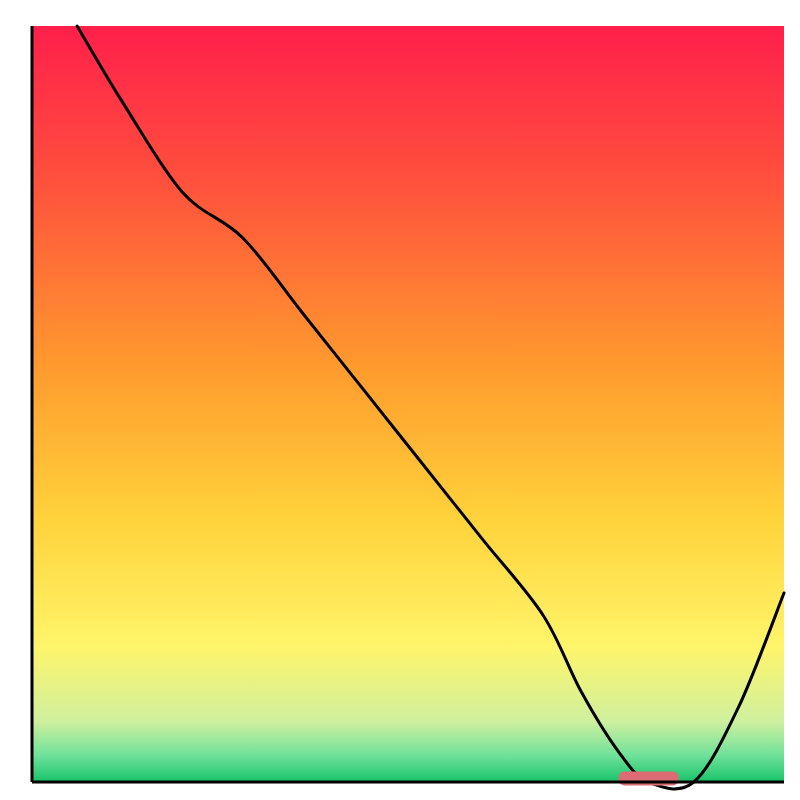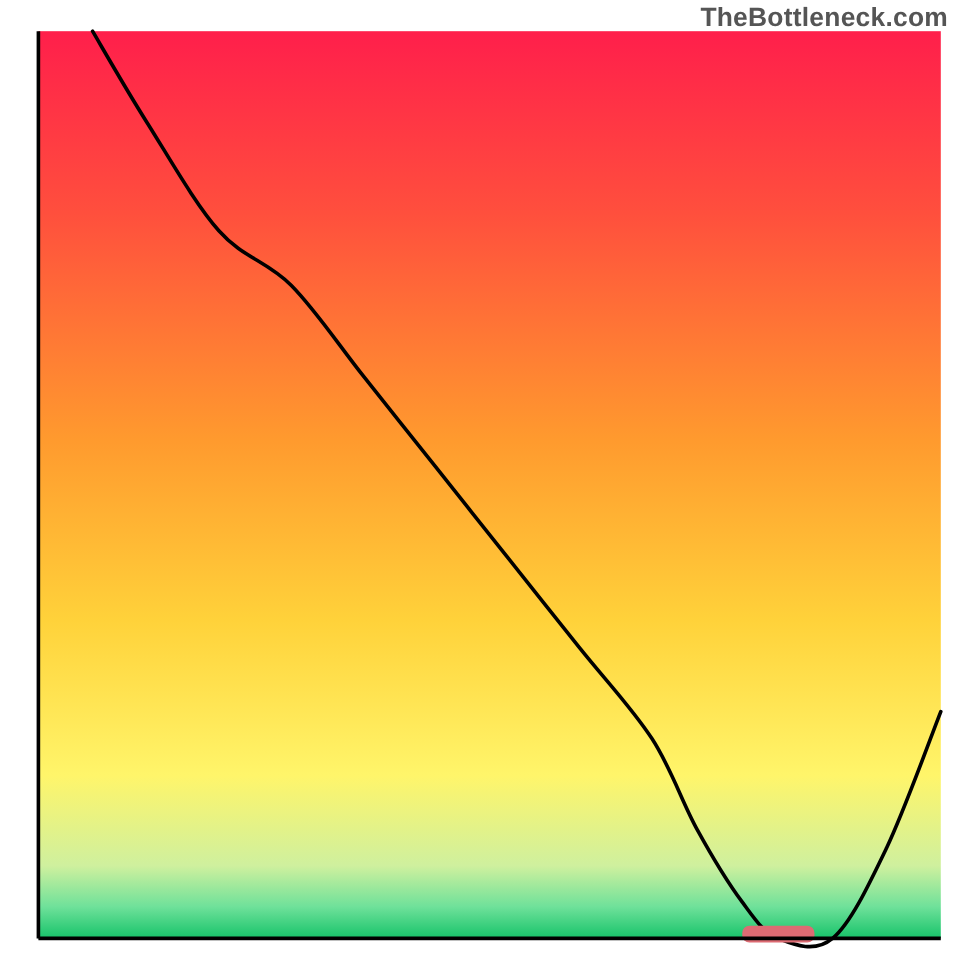--- a/index.html
+++ b/index.html
@@ -26,21 +26,20 @@
     letter-spacing: 0.2px;
   }
   svg {
     display: block;
   }
 </style>
 </head>
 <body>
 
 <div class="stage">
-  <div class="watermark">TheBottleneck.com</div>
 
   <svg id="chart-svg" width="800" height="800" viewBox="0 0 800 800">
     <defs>
       <linearGradient id="bg-grad" x1="0" y1="0" x2="0" y2="1">
           <stop offset="0.00%" stop-color="#ff1f4b"></stop>
           <stop offset="20.00%" stop-color="#ff4f3d"></stop>
           <stop offset="45.00%" stop-color="#ff9a2e"></stop>
           <stop offset="65.00%" stop-color="#ffd23a"></stop>
           <stop offset="82.00%" stop-color="#fff56a"></stop>
           <stop offset="92.00%" stop-color="#cff09e"></stop>

